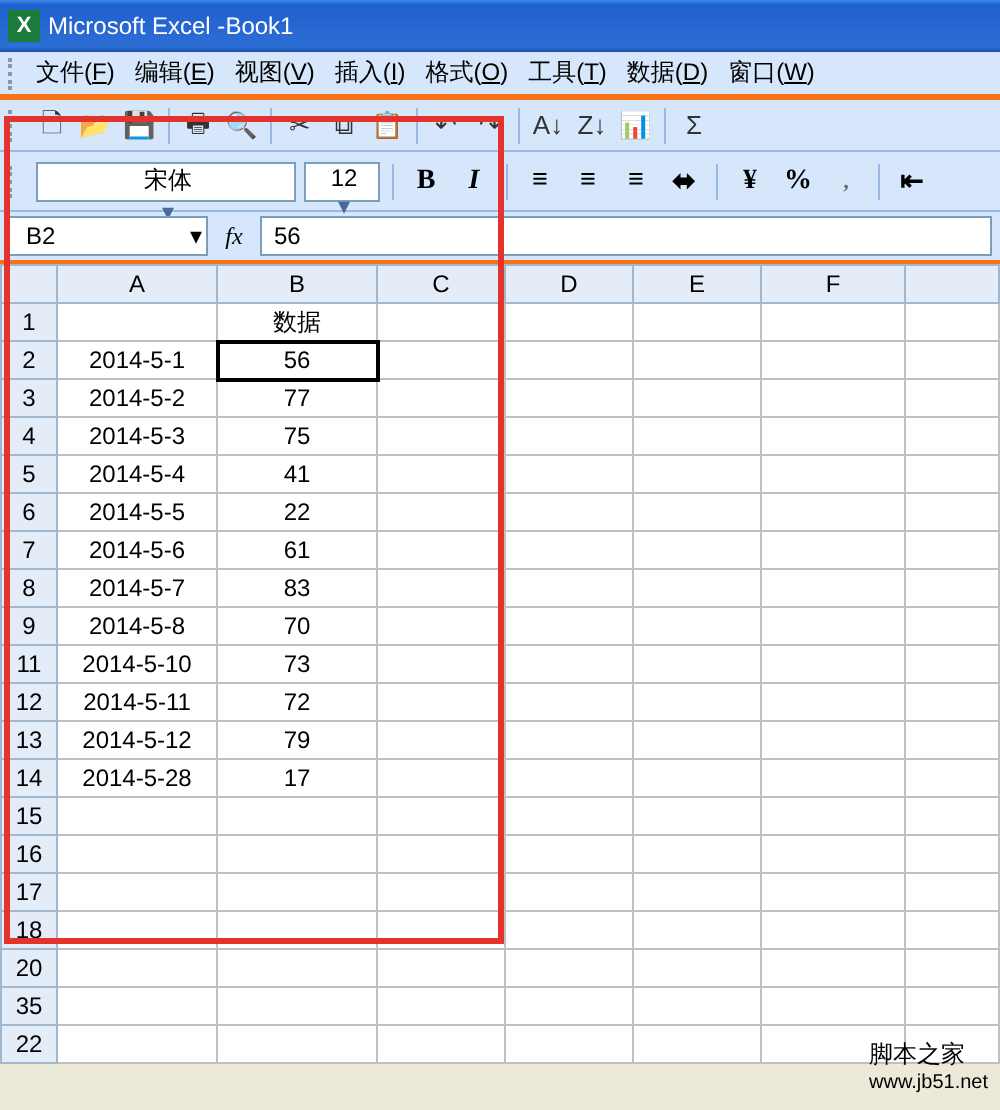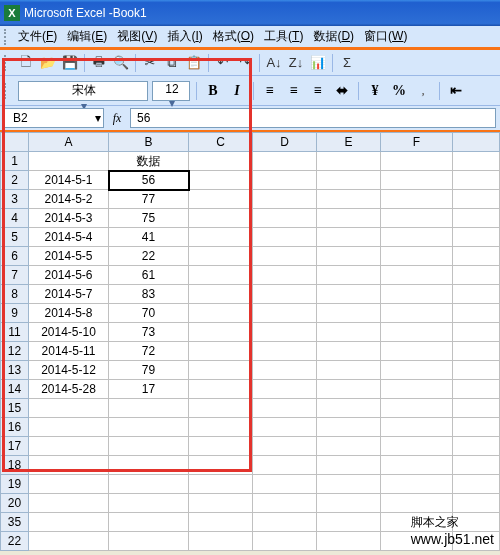--- a/index.html
+++ b/index.html
@@ -30,21 +30,21 @@
 .corner{width:28px;background:#e4ecf7;border:1px solid #9eb6ce;}
 .rowhdr{width:28px;text-align:center;background:#e4ecf7;border-color:#9eb6ce;}
 .col-a,.col-b{width:80px;}
 .col-c,.col-d,.col-e{width:64px;}
 .col-f{width:72px;}
 td.r{text-align:center;margin-top:44px;}
 td.c{text-align:center;}
 .active-cell{outline:2px solid #000;outline-offset:-1px;}
 .highlight-box{position:absolute;border:3px solid #e3332c;pointer-events:none;left:2px;top:58px;width:250px;height:414px;}
 .watermark{position:absolute;right:6px;bottom:8px;color:#000000;font-size:15px;font-family:Arial;}
-.watermark .sub{font-size:14px;text-align:center;}
+.watermark .sub{font-size:10px;text-align:center;}
 .sm{font-size:11px;color:#666;}
 </style>
 </head>
 <body>
 
 <div class="titlebar">
   <span class="icon">X</span>
   <span>Microsoft Excel - </span>
   <span>Book1</span>
 </div>
@@ -303,30 +303,20 @@
           <th class="rowhdr">18</th>
           <td></td>
           <td></td>
           <td></td>
           <td></td>
           <td></td>
           <td></td>
           <td></td>
         </tr>
         <tr>
-          <th class="rowhdr">19</th>
-          <td></td>
-          <td></td>
-          <td></td>
-          <td></td>
-          <td></td>
-          <td></td>
-          <td></td>
-        </tr>
-        <tr>
           <th class="rowhdr">20</th>
           <td></td>
           <td></td>
           <td></td>
           <td></td>
           <td></td>
           <td></td>
           <td></td>
         </tr>
         <tr>

